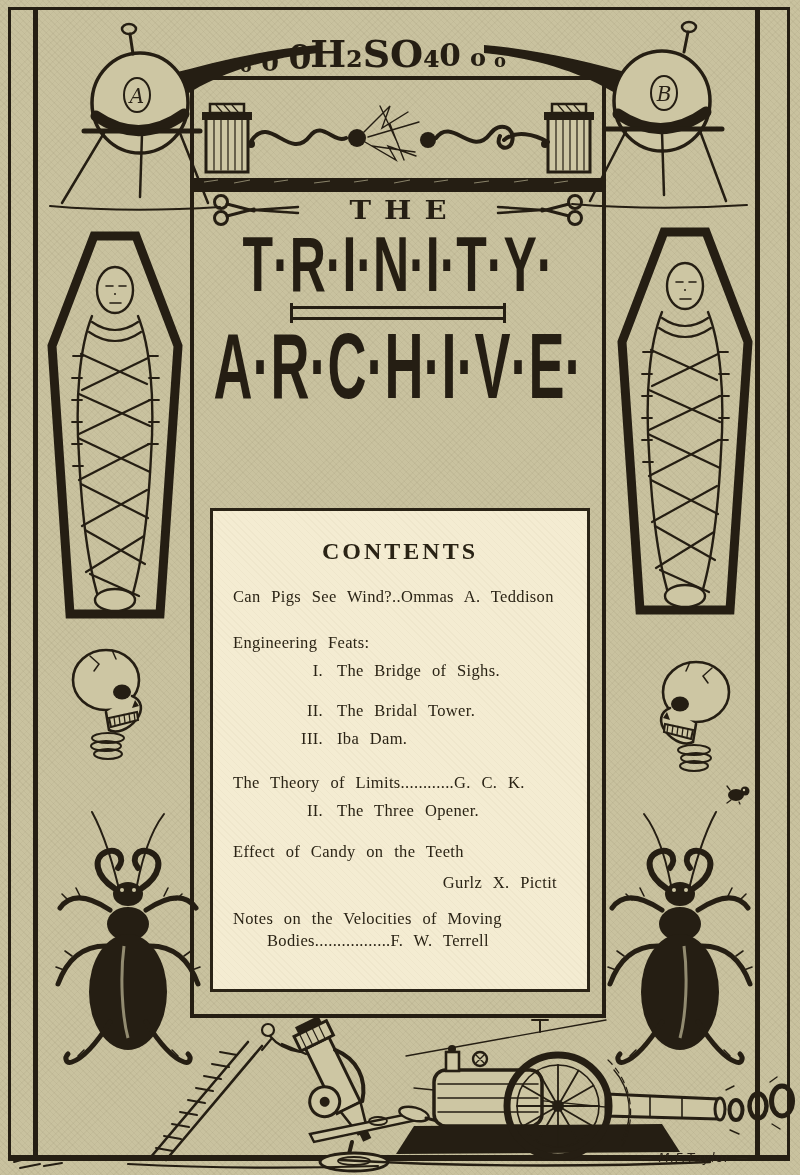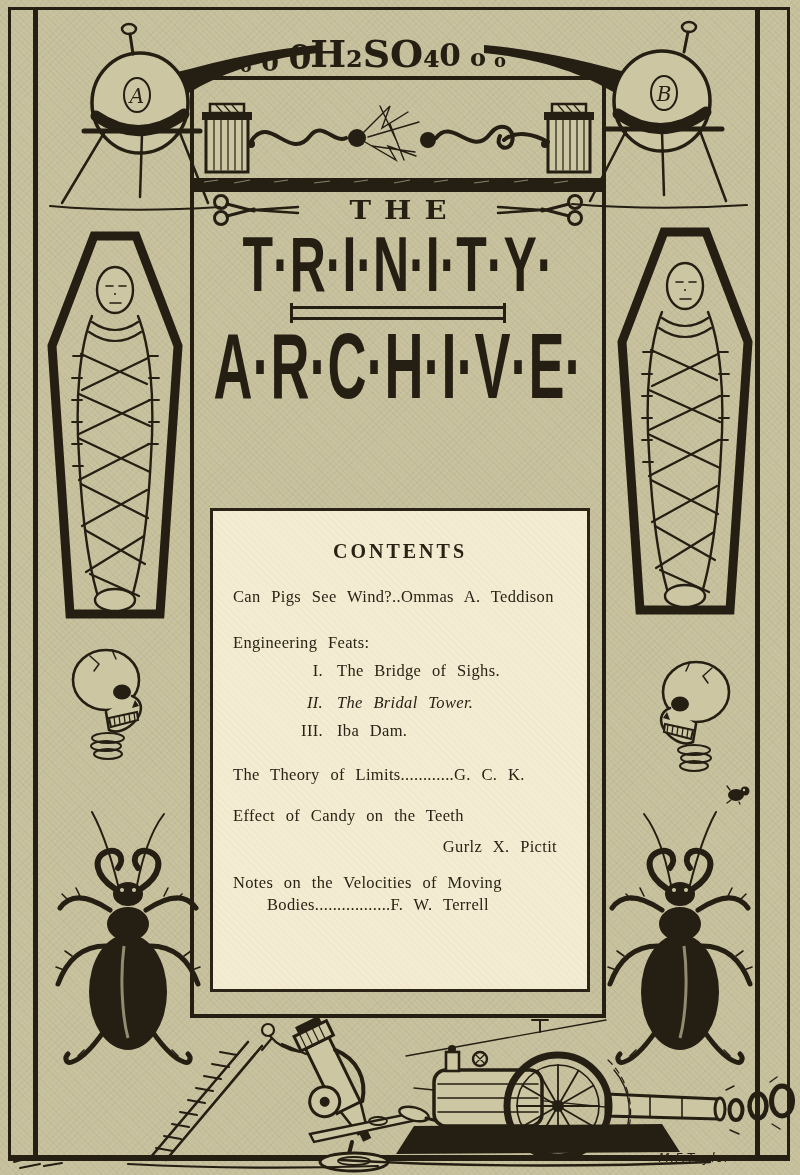--- a/index.html
+++ b/index.html
@@ -28,26 +28,26 @@
   .divider:before,.divider:after{content:"";position:absolute;top:-6px;bottom:-6px;width:3px;background:#251e13;}
   .divider:before{left:-2px;} .divider:after{right:-2px;}
   .science-box{position:absolute;left:11px;top:352px;width:383px;height:62px;border:3px solid #251e13;}
   .science-box span{display:block;text-align:center;line-height:60px;font-family:"Liberation Sans",sans-serif;font-weight:bold;font-size:38px;white-space:nowrap;transform:scaleY(1.3);transform-origin:center;}
 
   .contents-box{position:absolute;left:16px;top:428px;width:380px;height:484px;border:3px solid #2a2316;
     background-color:#f4ecd2;
     background-image:repeating-linear-gradient(45deg, rgba(120,100,60,.04) 0 1px, transparent 1px 5px);
     box-sizing:border-box;padding:16px 20px;font-size:16.5px;line-height:20px;color:#2a2315;
     letter-spacing:.02em;word-spacing:.38em;}
-  .c-head{margin-top:12px;text-align:center;font-size:20px;line-height:24px;font-weight:bold;letter-spacing:3px;word-spacing:0;}
+  .c-head{margin-top:12px;text-align:center;font-size:24px;line-height:24px;font-weight:bold;letter-spacing:3px;word-spacing:0;}
   .line{margin-top:24px;}
   .mt-head{margin-top:26px;}
   .sub{margin-top:10px;padding-left:52px;}
   .sub .num{display:inline-block;min-width:38px;text-align:right;margin-right:14px;}
-  .m13{} .m21{margin-top:21px;} .m8{margin-top:8px;} .m12{margin-top:12px;font-style:italic;} .m17{margin-top:17px;}
+  .m13{} .m21{margin-top:21px;} .m8{margin-top:8px;} .m12{margin-top:20px;} .m17{margin-top:17px;}
   .author-right{margin-top:12px;text-align:right;padding-right:10px;line-height:18px;}
   .indent2{margin-top:2px;padding-left:34px;}
 </style>
 </head>
 <body>
 
 <div class="page">
 
   <div class="frame" style="left:8px;top:7px;width:782px;height:3px;"></div>
   <div class="frame" style="left:8px;top:7px;width:3px;height:1153px;"></div>
@@ -156,20 +156,23 @@
       <div class="sub m8">
         <span class="num">I.</span><span>The Bridge of Sighs.</span>
       </div>
       <div class="sub m12">
         <span class="num">II.</span><span>The Bridal Tower.</span>
       </div>
       <div class="sub m8">
         <span class="num">III.</span><span>Iba Dam.</span>
       </div>
       <div class="line m13">The Theory of Limits............G. C. K.</div>
+      <div class="sub m8">
+        <span class="num">II.</span><span>The Three Opener.</span>
+      </div>
       <div class="line m21">Effect of Candy on the Teeth</div>
       <div class="author-right">Gurlz X. Pictit</div>
       <div class="line m17">Notes on the Velocities of Moving</div>
       <div class="indent2">Bodies.................F. W. Terrell</div>
     </div>
   </div>
 
   <svg style="left:42px;top:228px;" width="146" height="394" viewBox="0 0 146 394">
     <polygon class="ink-s" points="52,8 94,8 136,118 118,386 28,386 10,118" stroke-width="9" stroke-linejoin="miter"></polygon>
     <ellipse class="paper-f" cx="73" cy="62" rx="18" ry="23" stroke-width="2.4"></ellipse>

